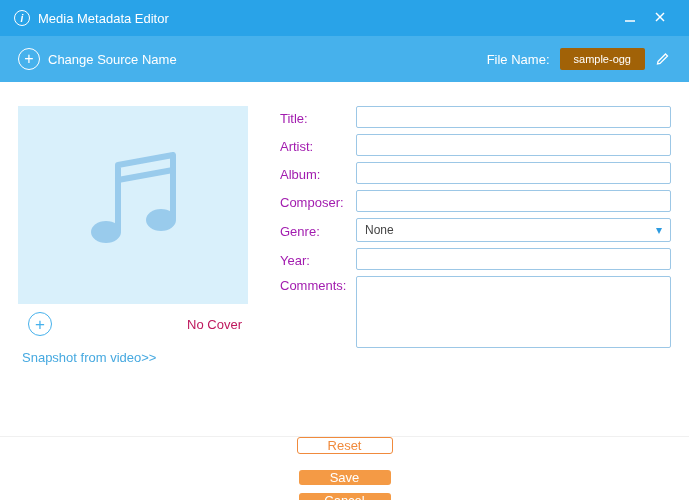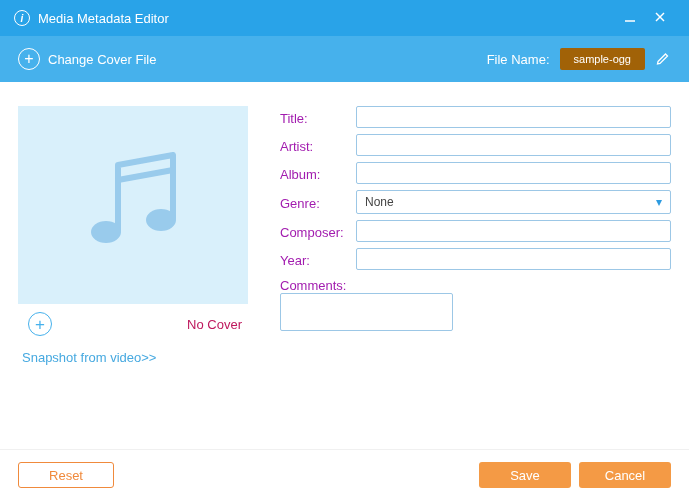--- a/index.html
+++ b/index.html
@@ -69,42 +69,43 @@
     display: inline-flex; align-items: center; justify-content: center;
     color: #46b1ec; font-size: 17px; line-height: 1; cursor: pointer;
     margin-left: 6px;
   }
   .cover-row .no-cover { color: #be185d; font-size: 13px; }
   .snapshot-link {
     color: #46a9e0; font-size: 13px; cursor: pointer; margin: 6px 0 0 4px; display: inline-block;
   }
   .form-col { flex: 1; }
   .form-row { display: flex; align-items: center; margin-bottom: 6px; }
-  .form-row.top-align { align-items: flex-start; flex-direction: column; }
+  .form-row.top-align { align-items: flex-start; }
   .form-label { width: 76px; color: #a21caf; font-size: 13px; text-align: left; padding-top: 2px; }
   .form-input {
     flex: 1; height: 22px; border: 1px solid #9cc7e6; border-radius: 2px;
     padding: 2px 8px; font-size: 12px; outline: none; background: #fff;
   }
   .form-select {
     flex: 1; height: 24px; border: 1px solid #9cc7e6; border-radius: 2px;
     padding: 0 8px; font-size: 12px; background: #fff;
     display: flex; align-items: center; justify-content: space-between;
     cursor: pointer; color: #444;
   }
   .form-select .caret { color: #2d9be0; }
   .form-textarea {
     flex: 1; height: 72px; border: 1px solid #9cc7e6; border-radius: 2px;
     padding: 4px 8px; font-size: 12px; outline: none; resize: none; background: #fff;
   }
   .footer {
     position: absolute; left: 0; right: 0; bottom: 0;
-    height: 51px; border-top: 1px solid #f0f0f0;
-    display: flex; align-items: center; padding: 17px 18px; gap: 8px;
+    height: 64px; border-top: 1px solid #f0f0f0;
+    display: flex; align-items: center; padding: 0 18px; gap: 8px;
     background: #fff;
+    flex-direction: column;
   }
   .footer .spacer { flex: 1; }
   .btn {
     min-width: 92px; height: 26px; border-radius: 3px;
     display: inline-flex; align-items: center; justify-content: center;
     font-size: 13px; cursor: pointer; border: none;
   }
   .btn-reset {
     background: #fff; border: 1px solid #f08a3c; color: #f08a3c;
     min-width: 96px;
@@ -127,21 +128,21 @@
     <svg width="14" height="14" viewBox="0 0 14 14">
         <line x1="3" y1="3" x2="11" y2="11" stroke-width="1.5"></line>
         <line x1="11" y1="3" x2="3" y2="11" stroke-width="1.5"></line>
       </svg>
   </span>
 </div>
 
 <div class="toolbar">
   <div class="change-src">
     <span class="plus-circle">+</span>
-    <span>Change Cover File</span>
+    <span>Change Source Name</span>
   </div>
   <span class="spacer"></span>
   <div class="filename">
     <span>File Name:</span>
     <span class="file-pill">sample-ogg</span>
     <span class="edit-icon">
       <svg width="16" height="16" viewBox="0 0 16 16" fill="none" stroke="#fff" stroke-width="1.3">
         <path d="M3 11.5 L10.5 4 L12.5 6 L5 13.5 L2.5 14 L3 11.5 Z"></path>
       </svg>
     </span>
@@ -172,31 +173,31 @@
     </div>
     <div class="form-row">
       <span class="form-label">Artist:</span>
       <input class="form-input" value="" style="">
     </div>
     <div class="form-row">
       <span class="form-label">Album:</span>
       <input class="form-input" value="" style="">
     </div>
     <div class="form-row">
+      <span class="form-label">Composer:</span>
+      <input class="form-input" value="" style="">
+    </div>
+    <div class="form-row">
       <span class="form-label">Genre:</span>
       <div class="form-select">
         <span>None</span>
         <span class="caret">▾</span>
       </div>
     </div>
     <div class="form-row">
-      <span class="form-label">Composer:</span>
-      <input class="form-input" value="" style="">
-    </div>
-    <div class="form-row">
       <span class="form-label">Year:</span>
       <input class="form-input" value="" style="">
     </div>
     <div class="form-row top-align">
       <span class="form-label">Comments:</span>
       <textarea class="form-textarea" value="" style=""></textarea>
     </div>
   </div>
 </div>
 

